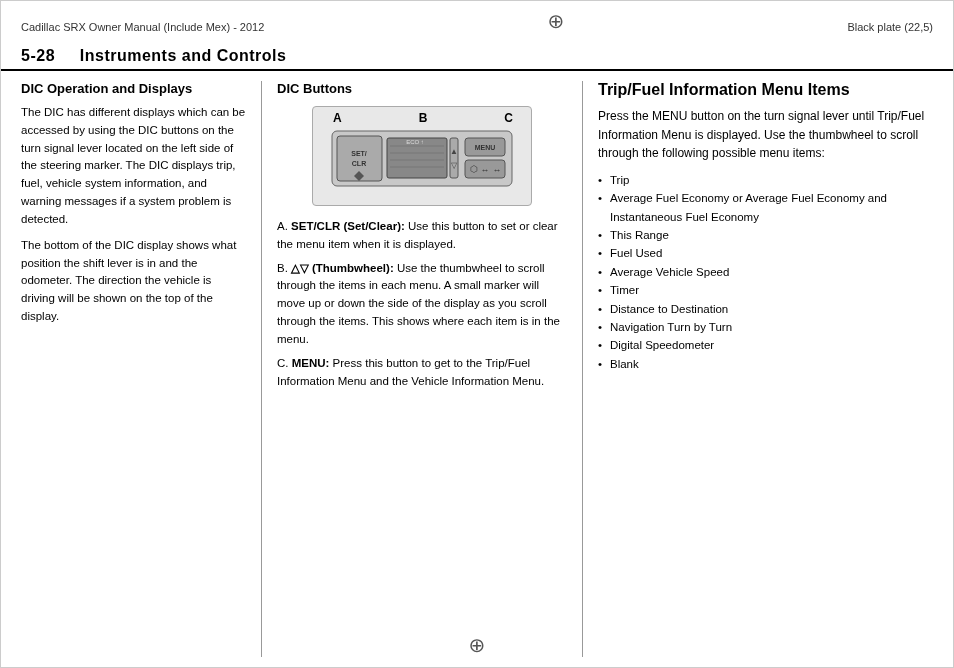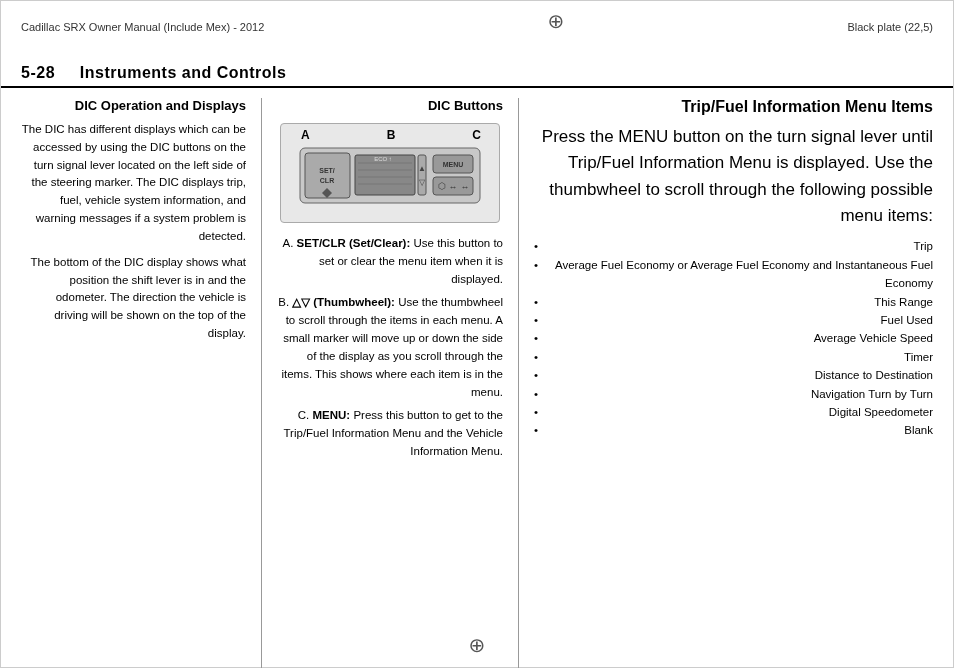--- a/index.html
+++ b/index.html
@@ -55,30 +55,28 @@
     .section-heading {
       padding: 6px 20px 4px 20px;
       border-bottom: 2px solid #000;
       margin-bottom: 10px;
     }
 
     .section-heading h1 {
       font-size: 16px;
       font-weight: bold;
       letter-spacing: 0.5px;
-      margin-top: 17px;
     }
 
     
     .content-area {
       display: flex;
       padding: 0 20px;
       gap: 0;
       height: calc(100% - 90px);
-      text-align: right;
     }
 
     
     .left-column {
       width: 240px;
       padding-right: 15px;
       flex-shrink: 0;
     }
 
     .left-column h2 {
@@ -88,21 +86,21 @@
     }
 
     .left-column p {
       font-size: 11.5px;
       line-height: 1.55;
       margin-bottom: 8px;
     }
 
     
     .middle-column {
-      width: 258px;
+      width: 322px;
       padding: 0 15px;
       border-left: 1px solid #999;
       border-right: 1px solid #999;
       flex-shrink: 0;
     }
 
     .middle-column h2 {
       font-size: 13px;
       font-weight: bold;
       margin-bottom: 10px;
@@ -158,21 +156,21 @@
       padding-left: 15px;
     }
 
     .right-column h2 {
       font-size: 16px;
       font-weight: bold;
       margin-bottom: 8px;
     }
 
     .right-column p {
-      font-size: 17px;
+      font-size: 12px;
       line-height: 1.55;
       margin-bottom: 8px;
       margin-top: 8px;
     }
 
     .right-column ul {
       list-style: none;
       padding: 0;
       margin-left: 0;
     }

